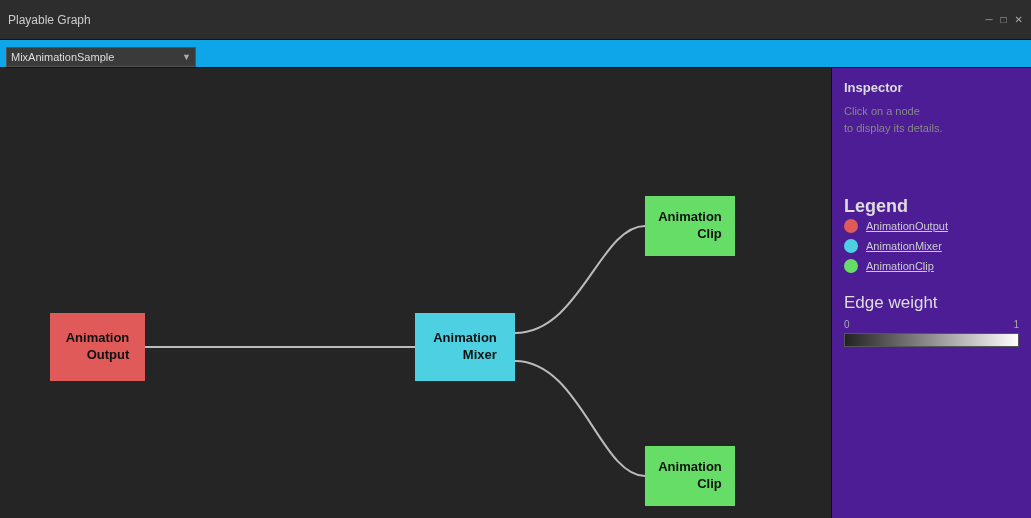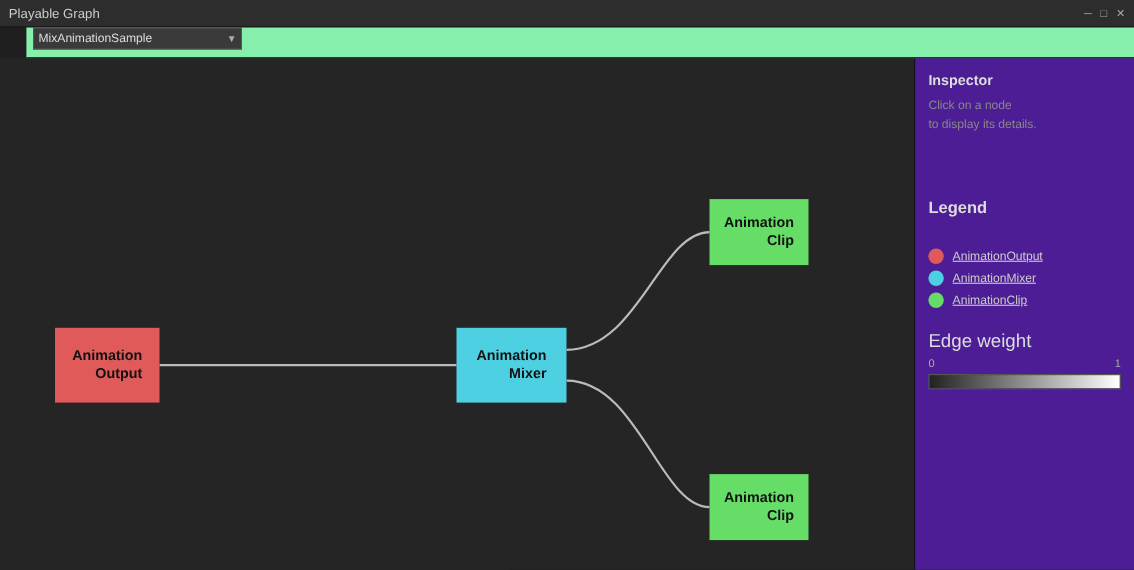--- a/index.html
+++ b/index.html
@@ -6,21 +6,21 @@
     body {
       background: #1e1e1e;
       font-family: Arial, sans-serif;
       width: 1031px;
       height: 518px;
       overflow: hidden;
       color: #ccc;
     }
     .title-bar {
       background: #2d2d2d;
-      height: 25px;
+      height: 40px;
       display: flex;
       align-items: center;
       justify-content: space-between;
       padding: 0 8px;
       border-bottom: 1px solid #111;
     }
     .title-bar-left {
       display: flex;
       align-items: center;
       gap: 6px;
@@ -33,27 +33,26 @@
       display: flex;
       gap: 8px;
       align-items: center;
     }
     .title-btn {
       color: #aaa;
       font-size: 10px;
       cursor: pointer;
     }
     .toolbar {
-      background: #86efac;
+      background: #0ea5e9;
       height: 28px;
       display: flex;
-      align-items: flex-start;
+      align-items: flex-end;
       padding: 0 6px;
       border-bottom: 1px solid #111;
-      margin-left: 24px;
     }
     .dropdown {
       background: #3a3a3a;
       border: 1px solid #555;
       color: #ddd;
       font-size: 11px;
       height: 20px;
       width: 190px;
       padding: 0 4px;
       display: flex;
@@ -91,23 +90,23 @@
       color: #888;
       font-size: 11px;
       text-align: left;
       line-height: 1.5;
     }
     .legend-section {
       margin-top: 60px;
     }
     .legend-title {
       color: #ddd;
-      font-size: 15px;
+      font-size: 18px;
       font-weight: bold;
-      margin-bottom: 28px;
+      margin-bottom: 2px;
     }
     .legend-item {
       display: flex;
       align-items: center;
       gap: 8px;
       margin-bottom: 6px;
       text-decoration: underline;
     }
     .legend-dot {
       width: 14px;

